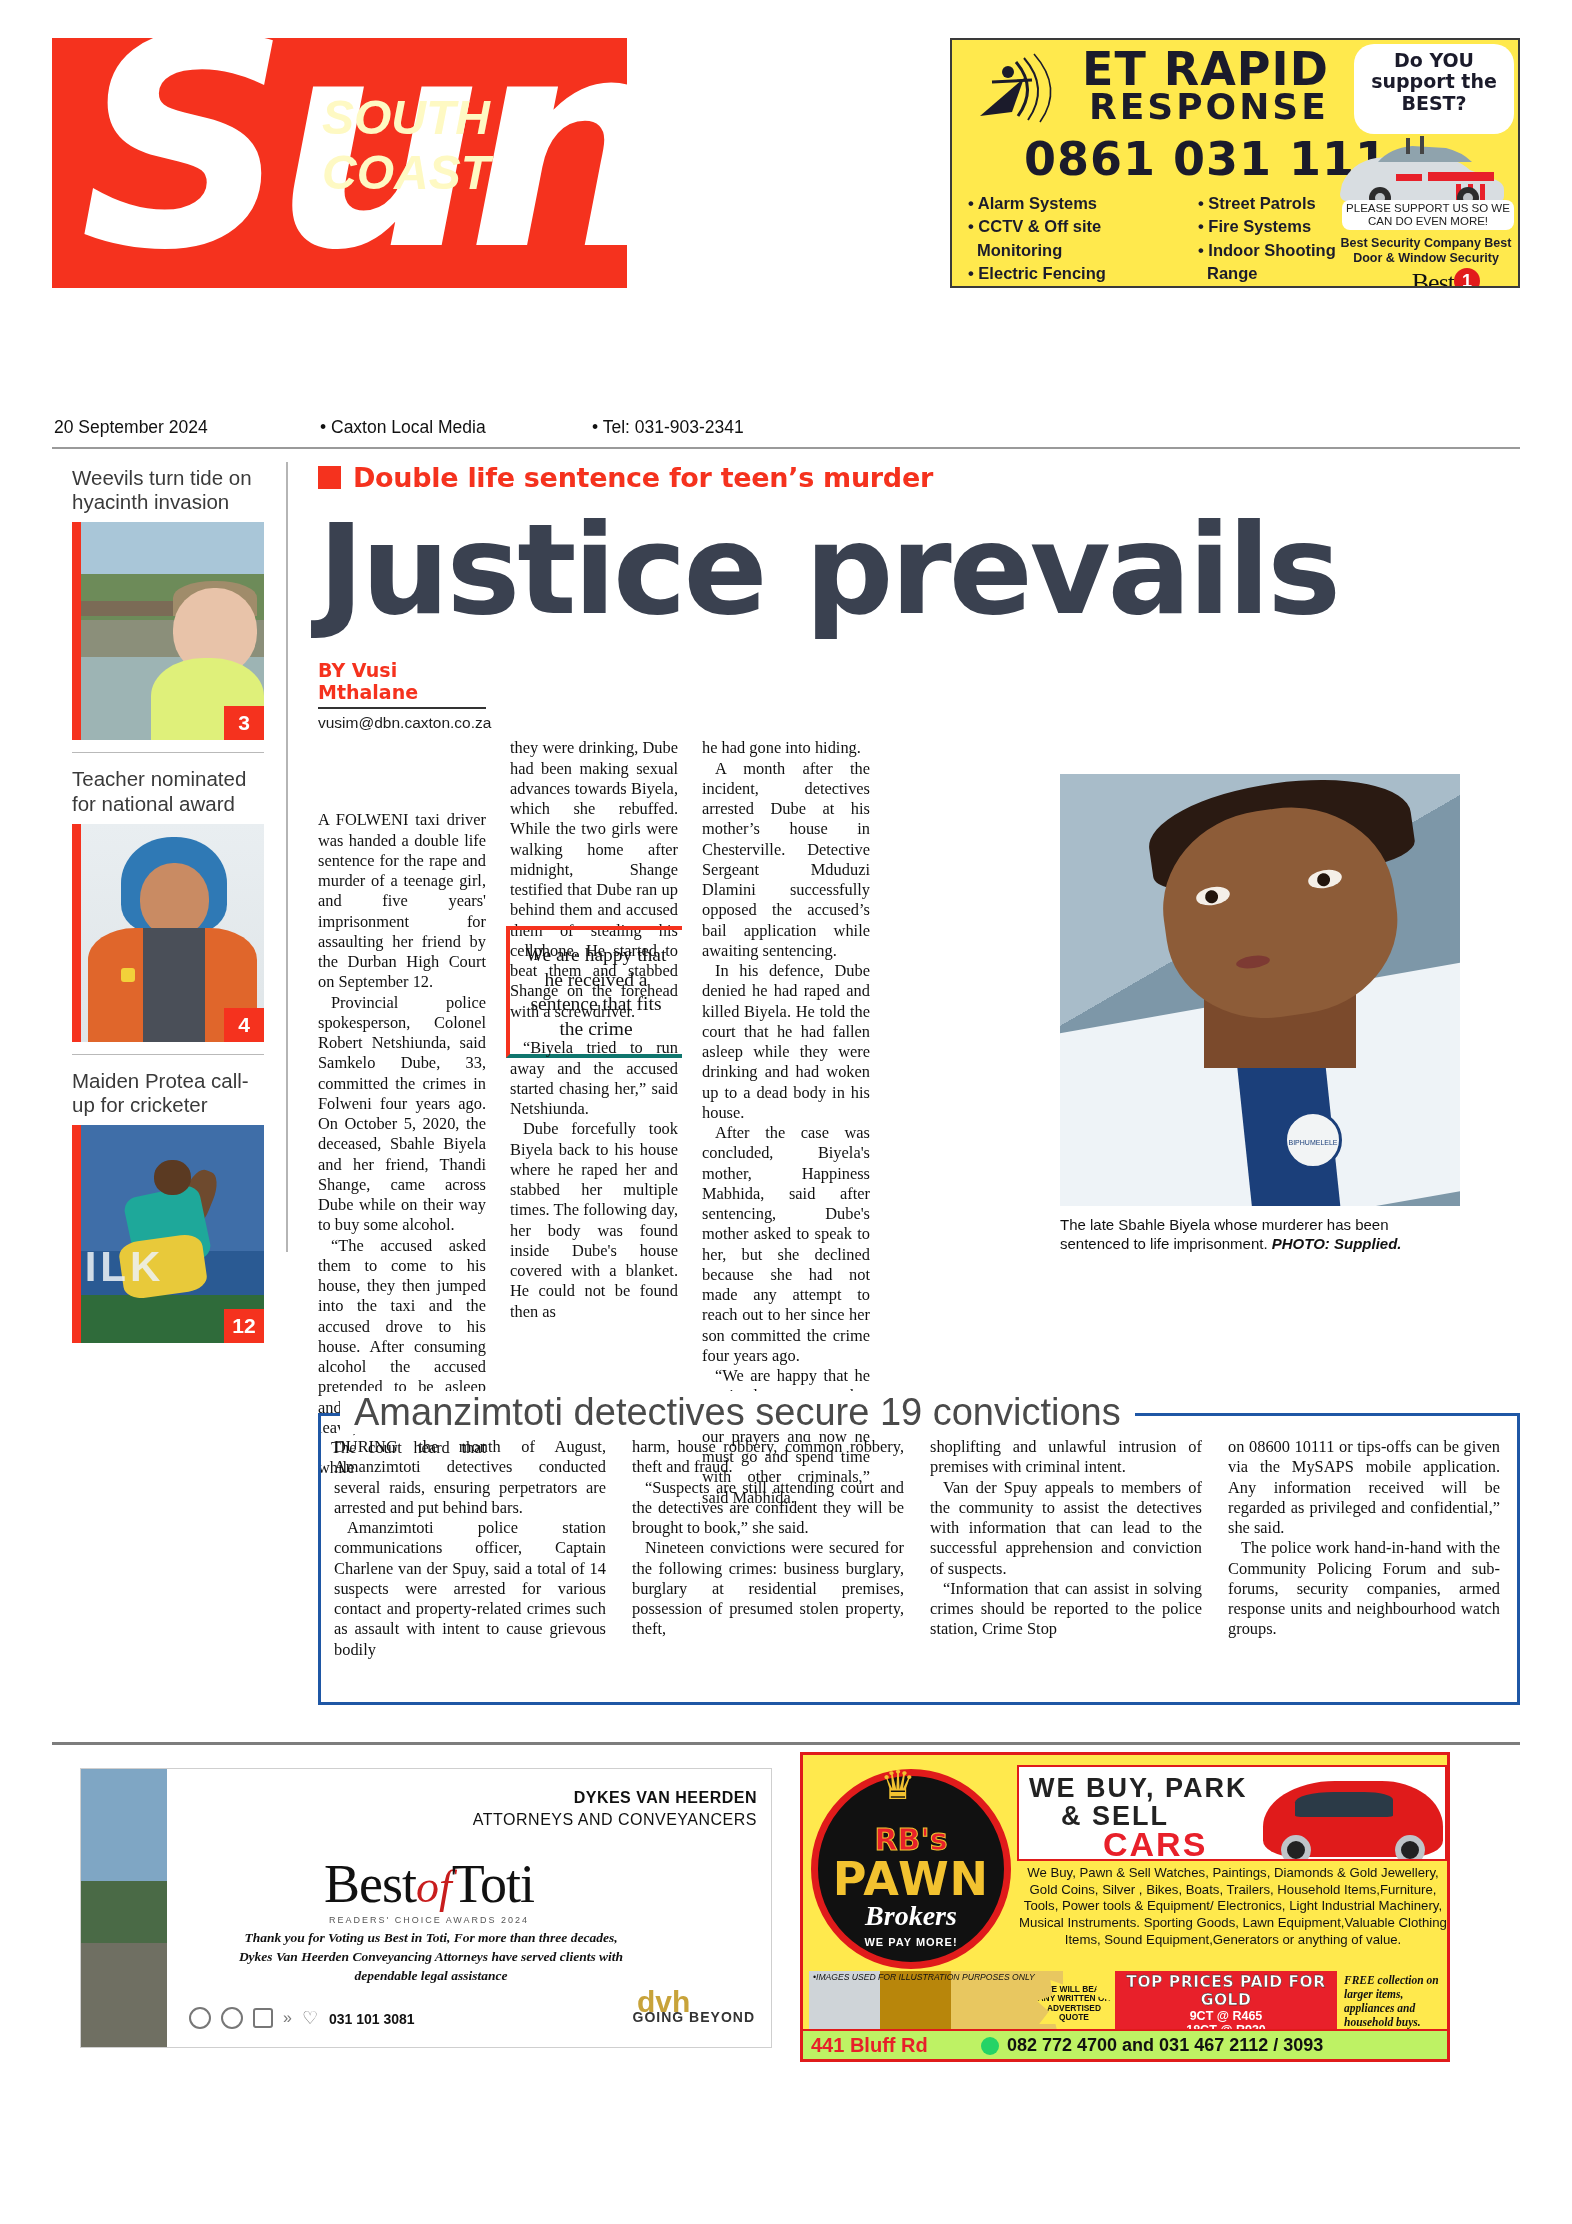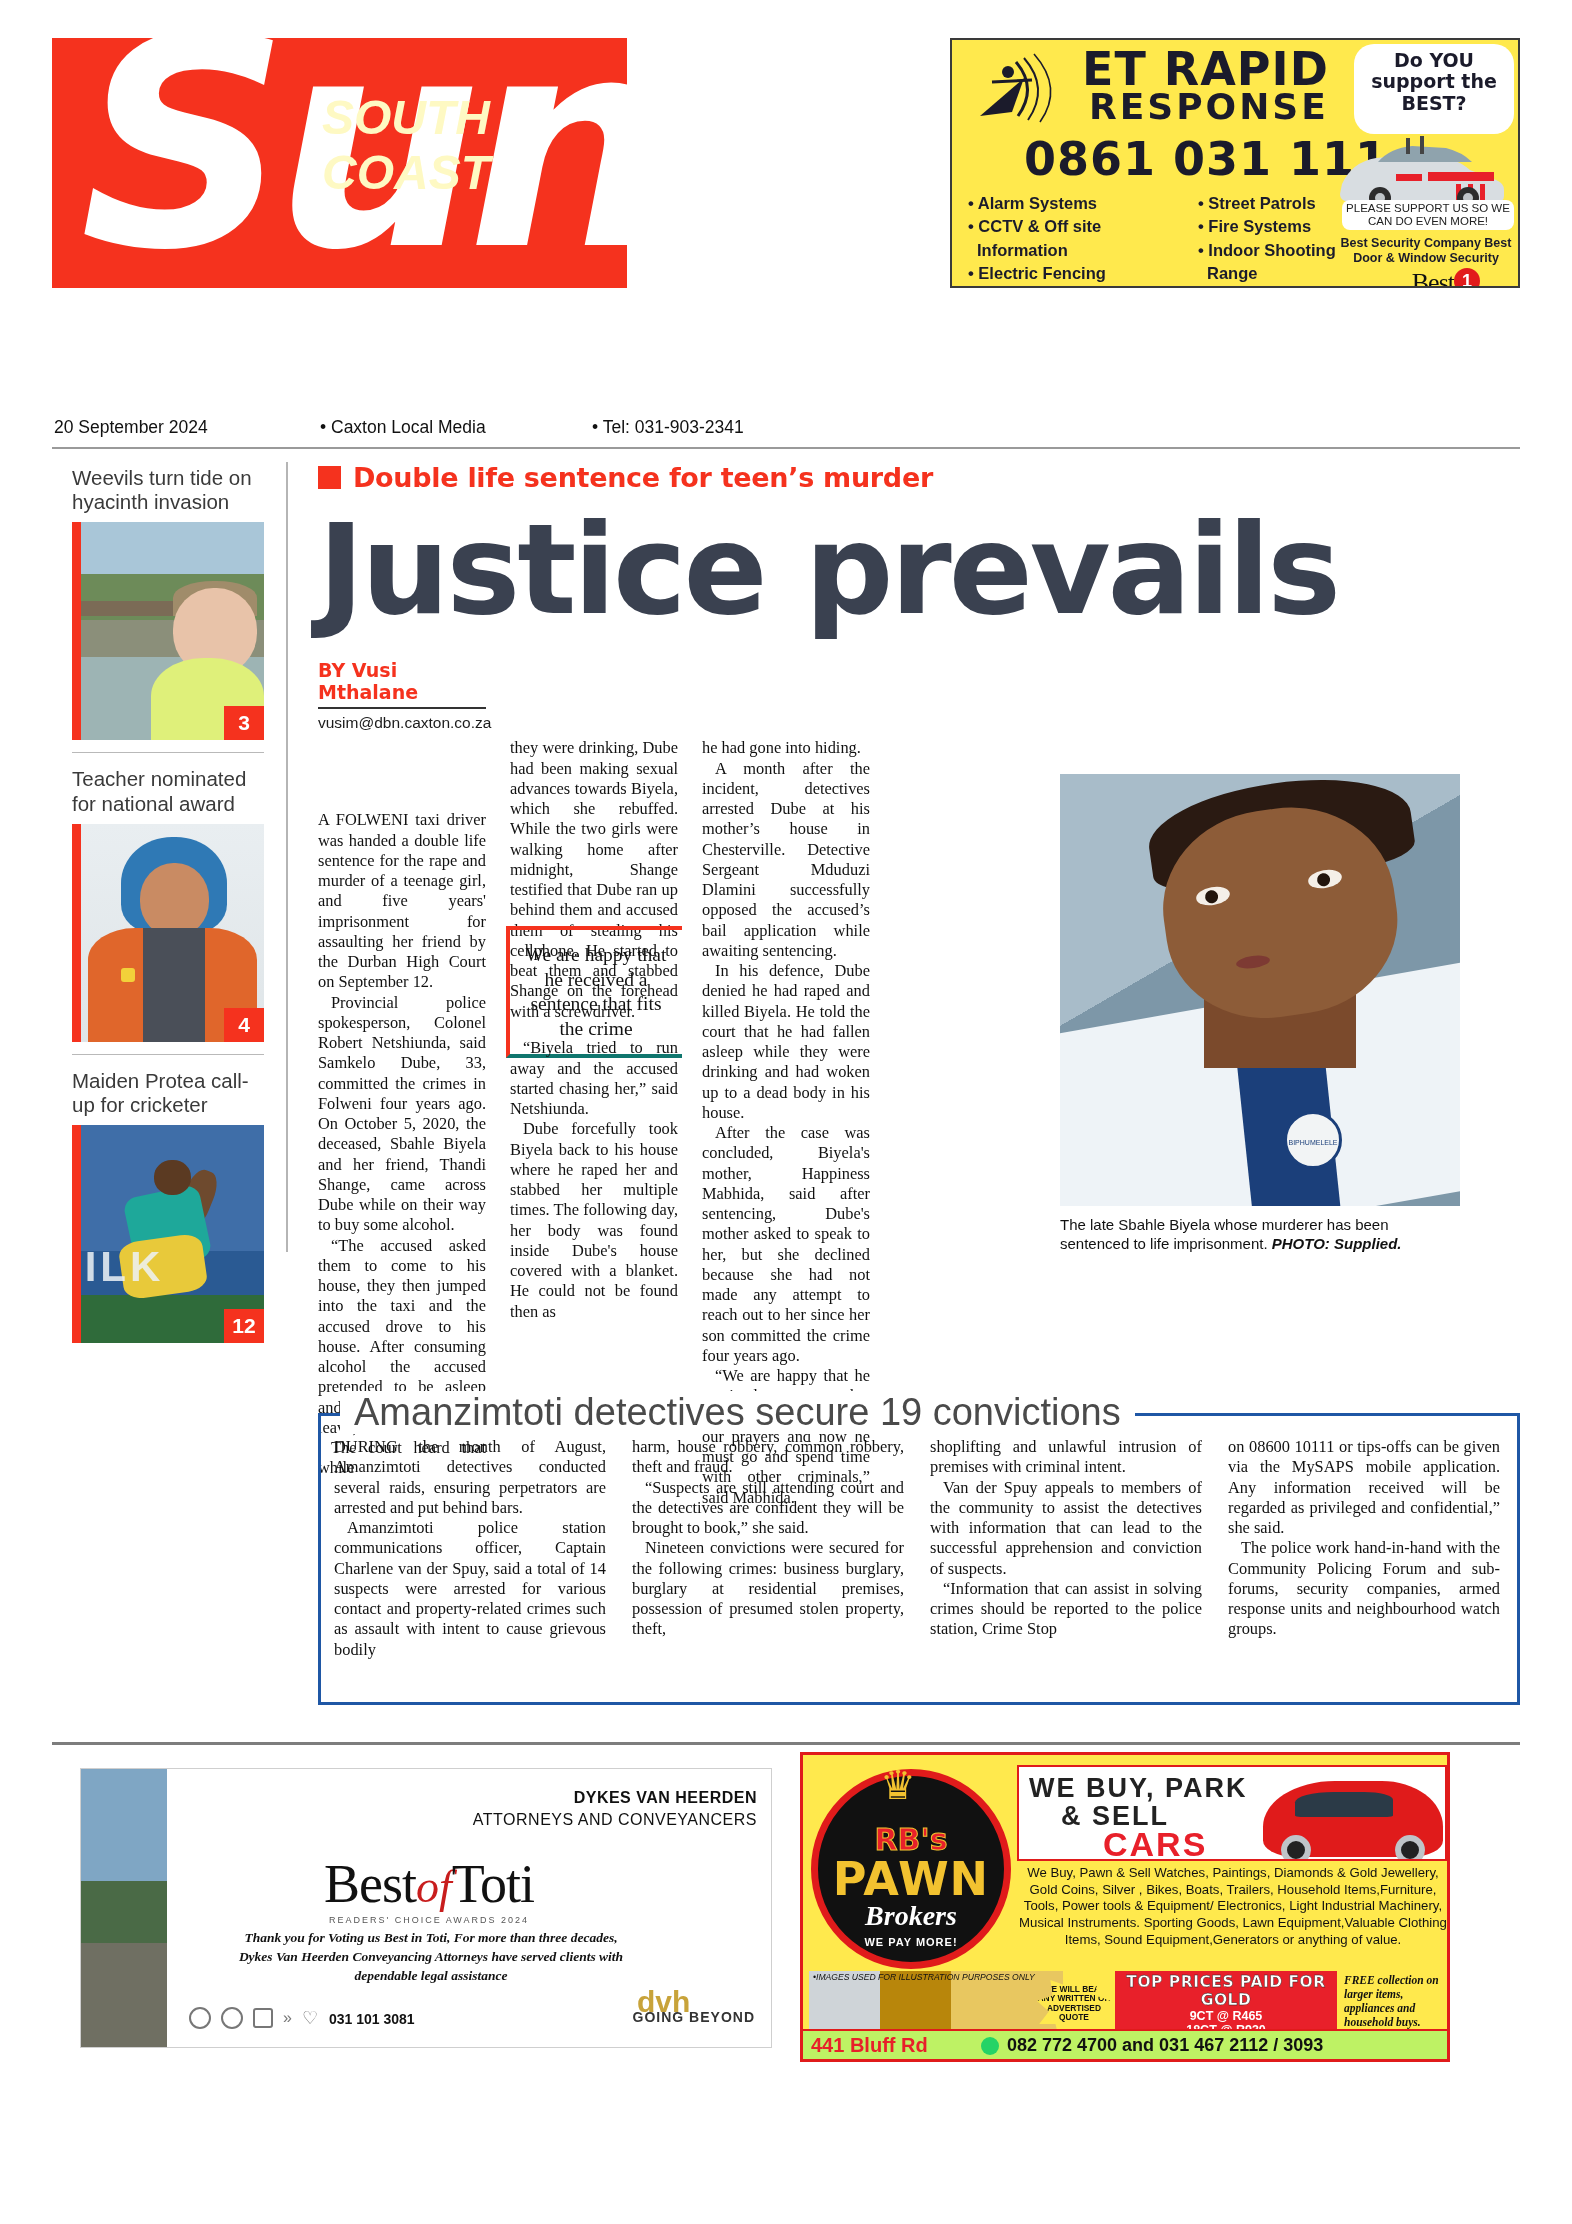--- a/index.html
+++ b/index.html
@@ -430,21 +430,21 @@
         <span>ET RAPID</span>
         <span class="l2">RESPONSE</span>
       </div>
       <div class="et-phone">0861 031 111</div>
 
       <div class="et-cols">
         <div class="et-col">
           <ul>
             <li>• Alarm Systems</li>
             <li>• CCTV &amp; Off site</li>
-            <li class="sub">Information</li>
+            <li class="sub">Monitoring</li>
             <li>• Electric Fencing</li>
             <li>• Access Control</li>
 
           </ul>
         </div>
         <div class="et-col">
           <ul>
             <li>• Street Patrols</li>
             <li>• Fire Systems</li>
             <li>• Indoor Shooting</li>

